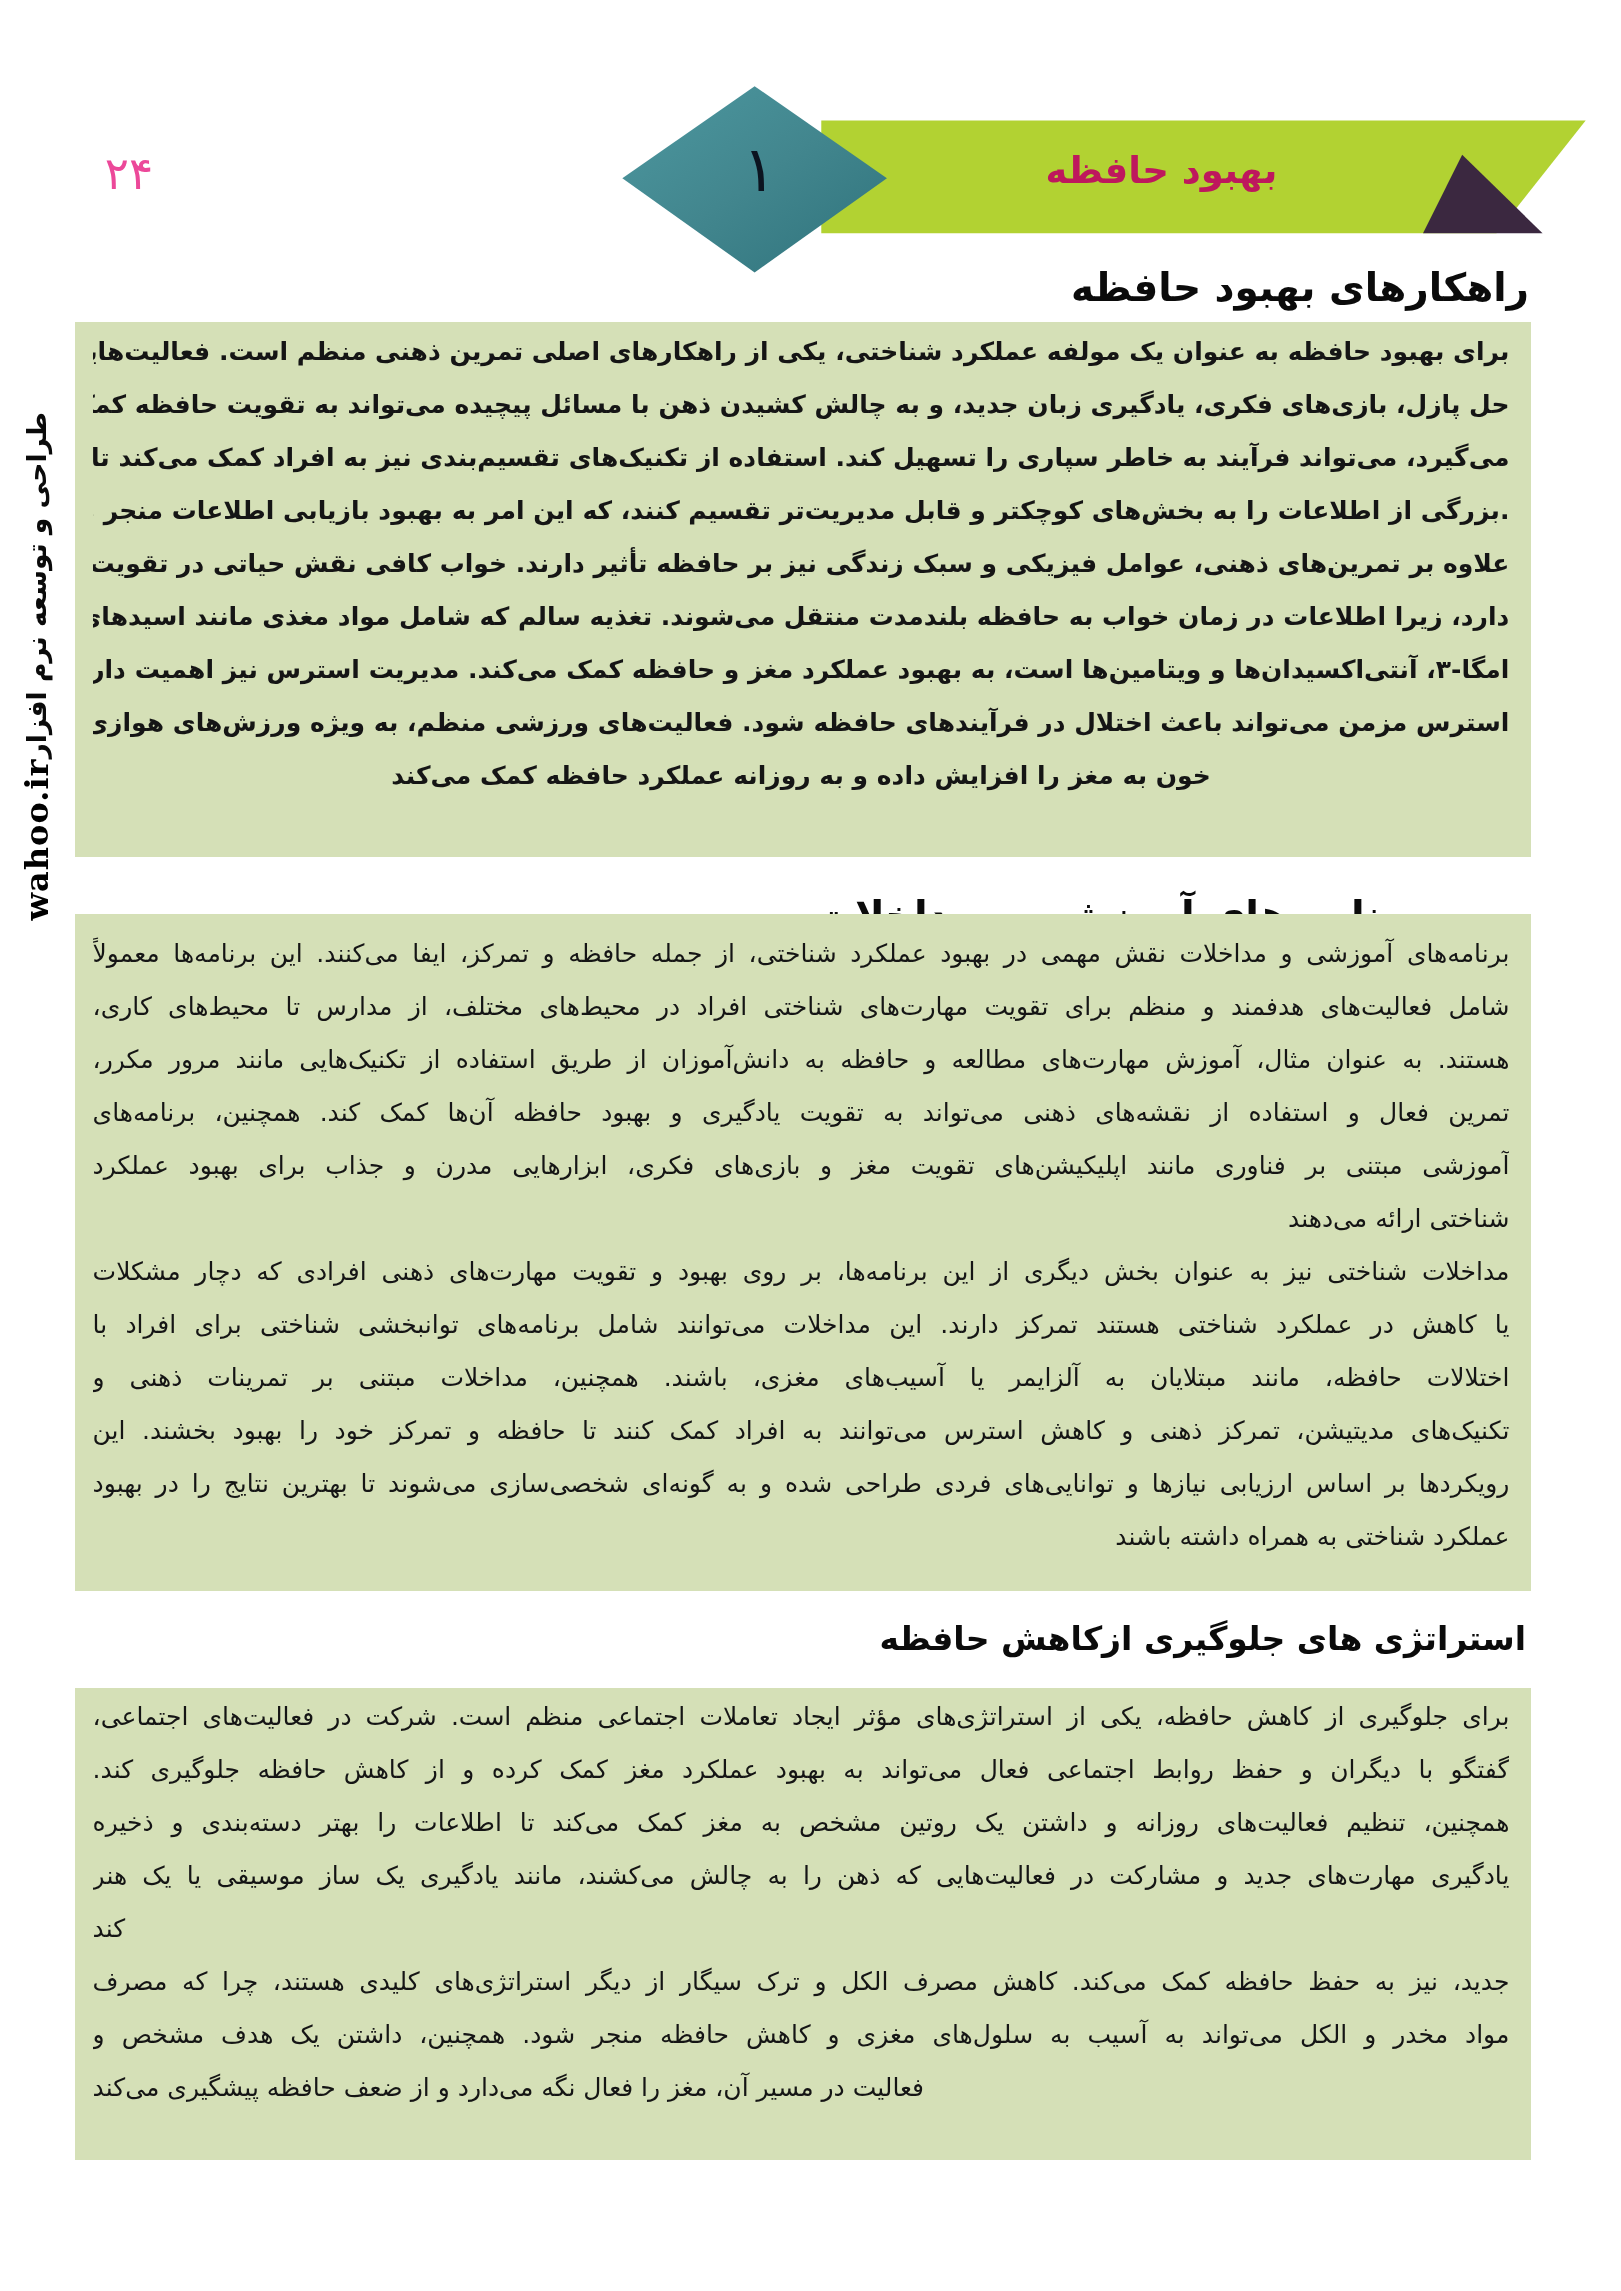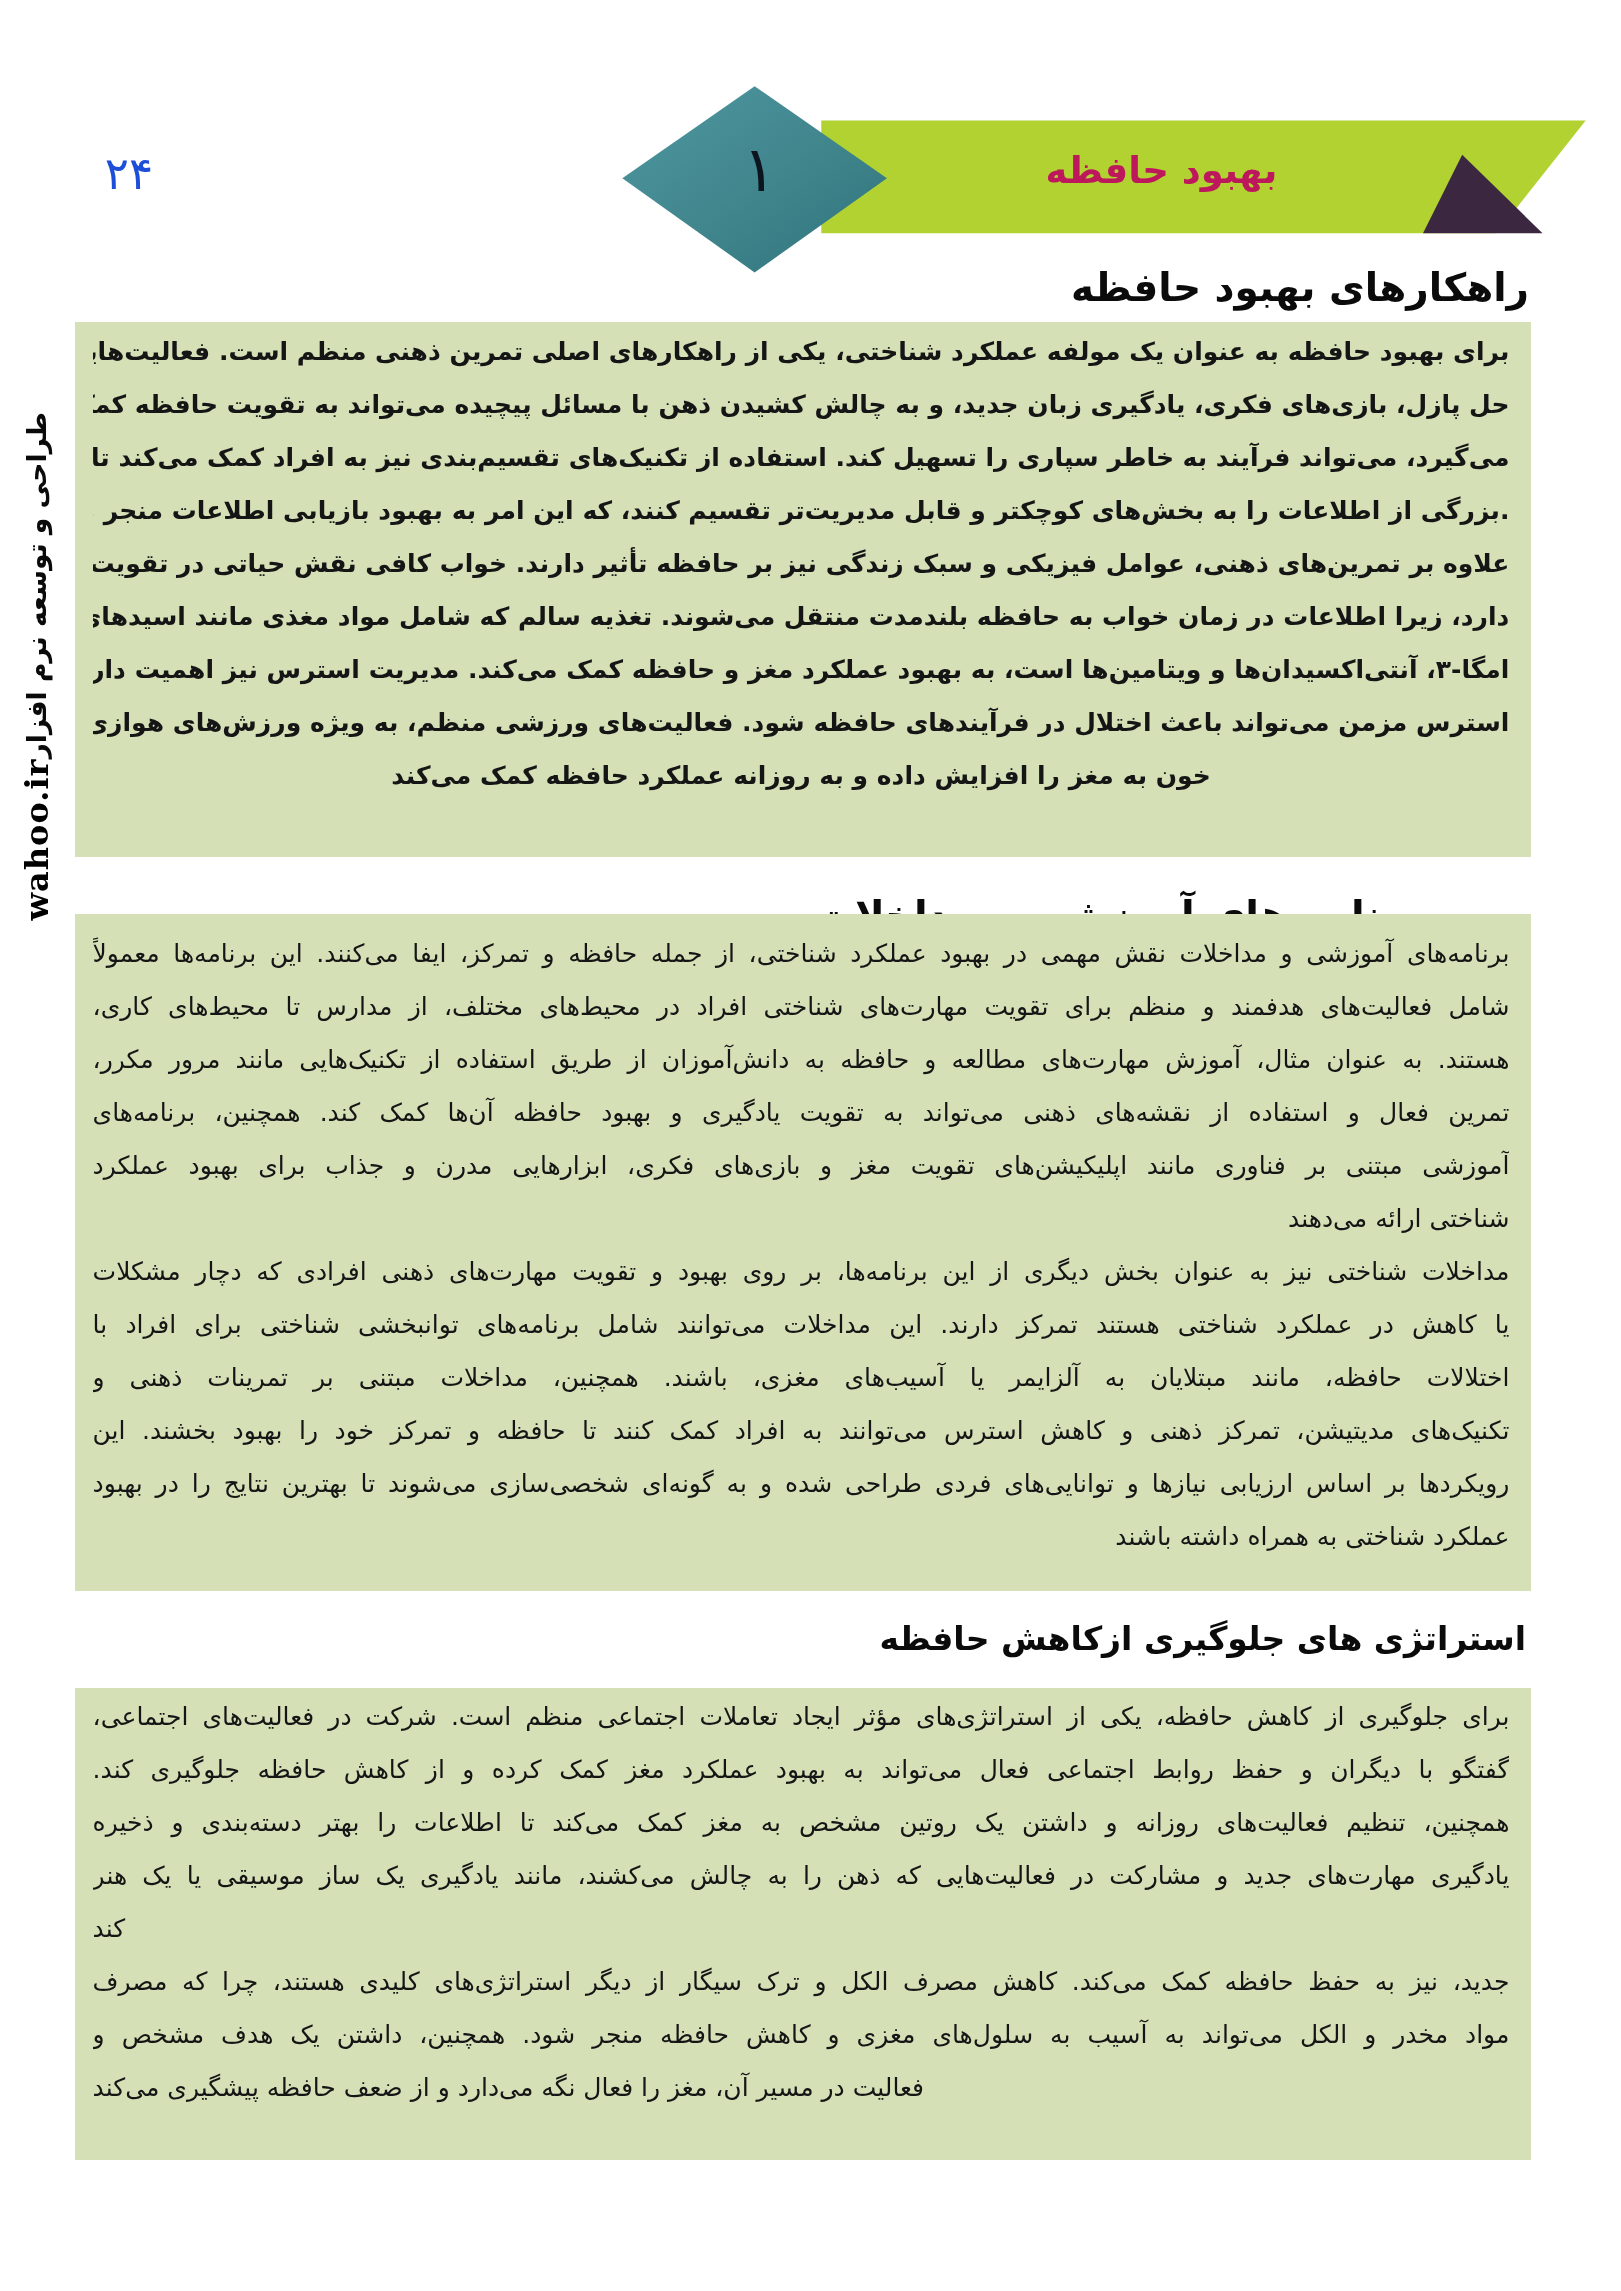--- a/index.html
+++ b/index.html
@@ -18,21 +18,21 @@
     text-align:center;direction:rtl;
     font-size:37px;font-weight:bold;color:#be185d;
   }
   .badge-num{
     position:absolute;top:133px;left:686px;width:147px;
     text-align:center;
     font-size:63px;color:#0c1420;font-weight:normal;
   }
   .page-num{
     position:absolute;top:147px;left:90px;width:78px;
-    font-size:45px;color:#1d4ed8;direction:rtl;text-align:center;
+    font-size:45px;color:#ec4899;direction:rtl;text-align:center;
   }
   
   .credit{
     position:absolute;left:-184px;top:608px;width:441px;height:49px;
     transform:rotate(-90deg);
     display:flex;flex-direction:row;direction:rtl;
     align-items:center;justify-content:space-between;
     white-space:nowrap;
   }
   .credit .fa{

